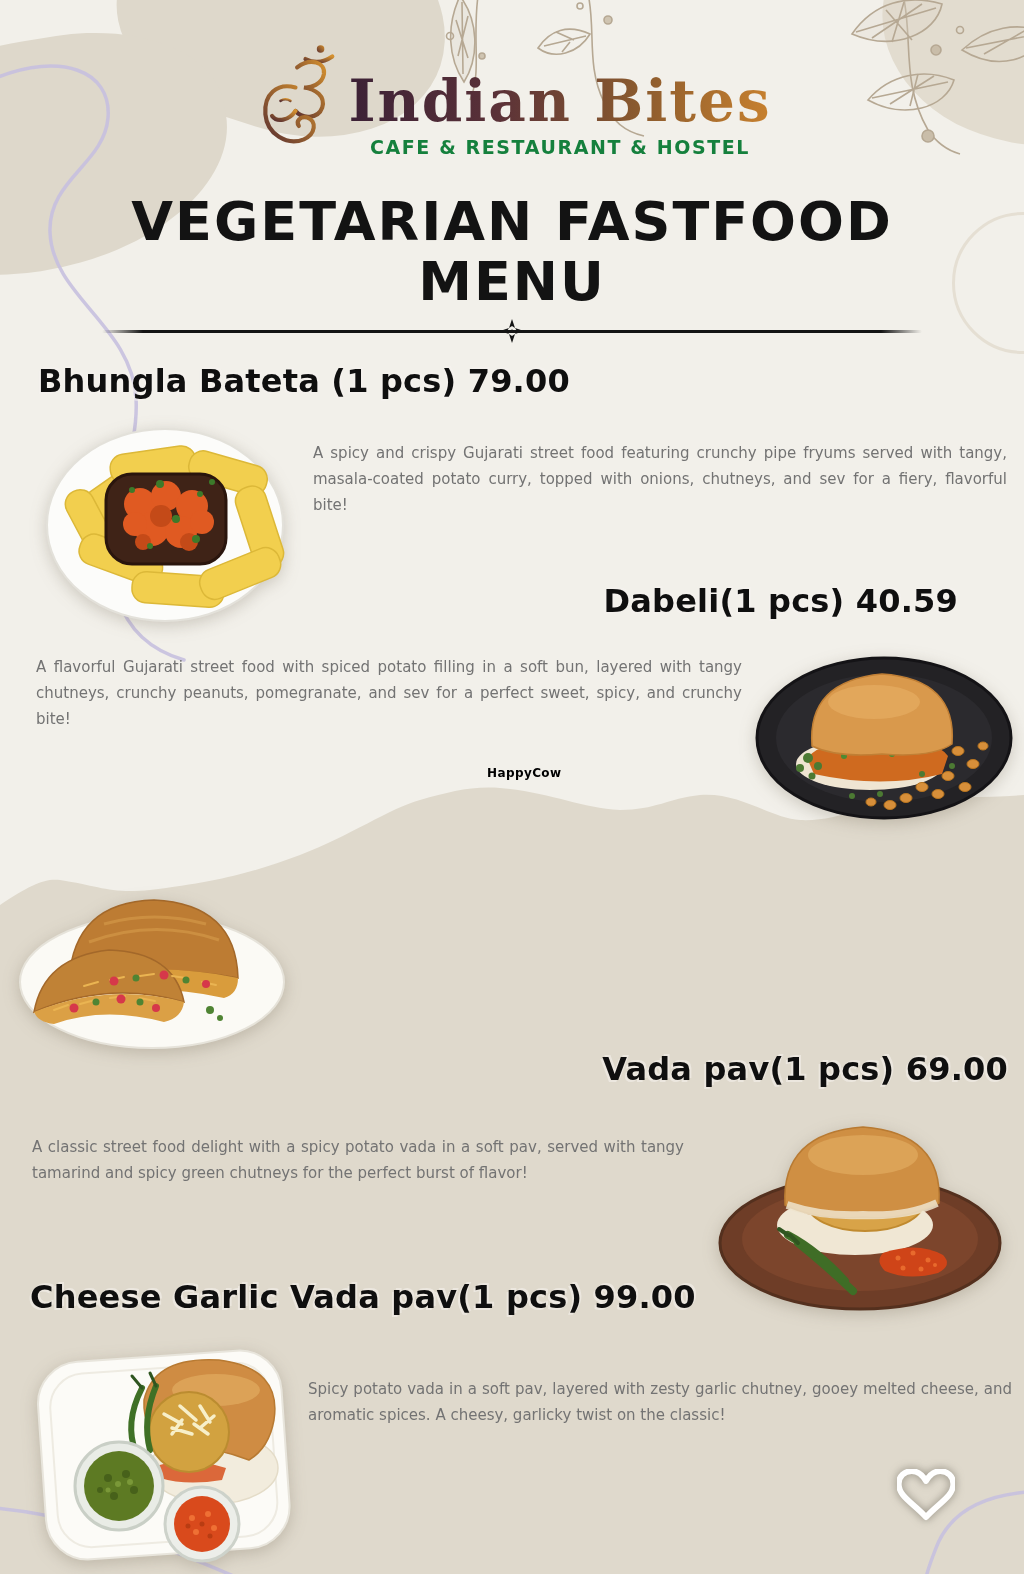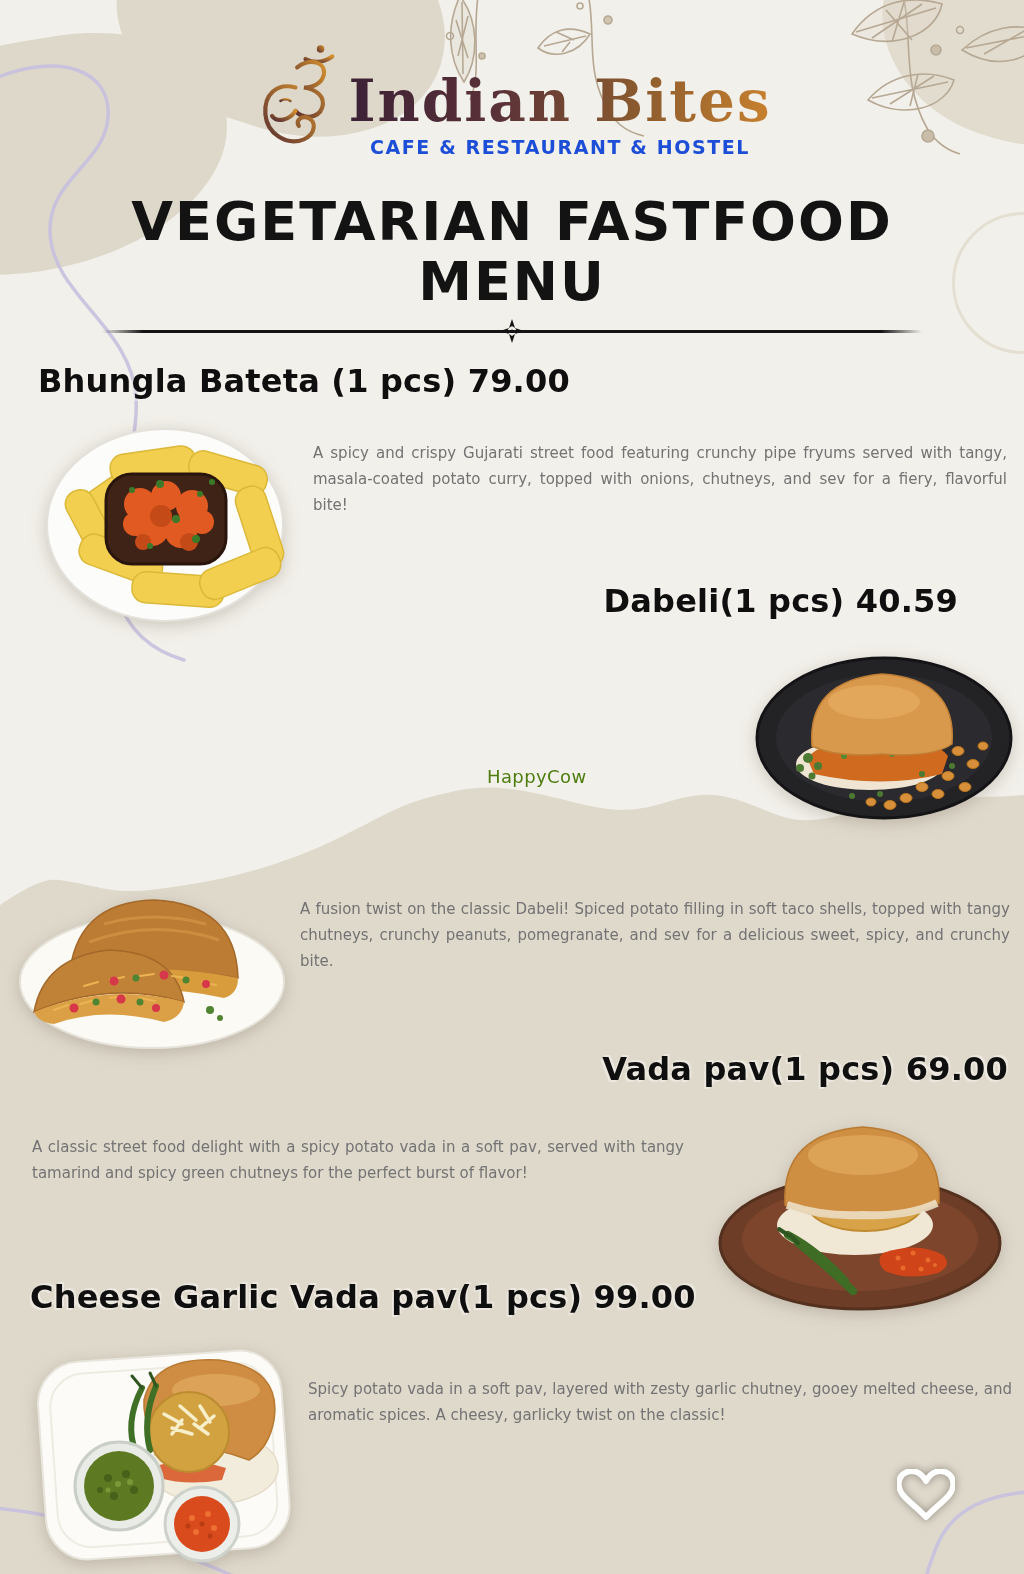--- a/index.html
+++ b/index.html
@@ -16,32 +16,32 @@
   .blob-tr{left:880px;top:-80px;width:270px;height:220px;border-radius:55% 45% 50% 60%;transform:rotate(14deg);background:#e2dccf;}
   .ring-right{position:absolute;left:952px;top:212px;width:136px;height:136px;border-radius:50%;border:3px solid #e5dfd3;z-index:0;}
   .white-accent{position:absolute;left:420px;top:872px;width:230px;height:74px;border-radius:50%;background:rgba(242,240,234,.95);transform:rotate(-8deg);z-index:0;}
   
   .logo-row{position:absolute;top:36px;left:0;width:100%;display:flex;justify-content:center;align-items:flex-end;gap:4px;z-index:2;}
   .brand{
     font-family:"DejaVu Serif",serif;font-weight:bold;font-size:58px;line-height:1;
     background:linear-gradient(90deg,#3c2136 0%,#5a3138 35%,#8a5a2e 68%,#c8812e 100%);
     -webkit-background-clip:text;background-clip:text;color:transparent;letter-spacing:2px;
   }
-  .tagline{font-size:19px;font-weight:bold;color:#1d4ed8;letter-spacing:1.6px;margin-top:6px;text-align:center;}
+  .tagline{font-size:19px;font-weight:bold;color:#15803d;letter-spacing:1.6px;margin-top:6px;text-align:center;}
   .menu-title{position:absolute;top:192px;left:0;width:100%;text-align:center;z-index:2;
     font-weight:bold;font-size:54px;letter-spacing:2px;color:#131313;line-height:1.12;}
   .divider{position:absolute;top:330px;left:102px;width:820px;height:3px;z-index:2;
     background:linear-gradient(to right,rgba(17,17,17,0),#141414 5%,#141414 95%,rgba(17,17,17,0));border-radius:2px;}
   .divider-orn{position:absolute;top:318px;left:499px;z-index:3;}
   .item-heading{position:absolute;z-index:2;font-weight:bold;font-size:32px;color:#0f0f0f;letter-spacing:.2px;white-space:nowrap;
     text-shadow:-2px 2px 0 rgba(245,243,238,.55), 2px -2px 0 rgba(245,243,238,.55);}
   .item-desc{position:absolute;z-index:2;font-size:15px;line-height:1.74;color:#737373;text-align:justify;}
   .photo{position:absolute;z-index:2;}
   .photo svg{filter:drop-shadow(0 4px 8px rgba(90,80,60,.25));}
-  .watermark{position:absolute;left:487px;top:766px;z-index:3;font-size:18px;font-weight:normal;color:#4d7c0f;letter-spacing:.4px;}
+  .watermark{position:absolute;left:487px;top:766px;z-index:3;font-size:12px;font-weight:bold;color:#000000;letter-spacing:.4px;}
   .heart-btn{position:absolute;left:897px;top:1469px;z-index:4;cursor:pointer;background:none;border:none;padding:0;}
   .heart-btn svg{filter:drop-shadow(0 0 4px rgba(70,65,55,.55));display:block;}
   .deco{z-index:1;}
 </style>
 </head>
 <body>
 
 <div class="canvas">
 
   <div class="blob blob-tl-a"></div>
@@ -172,20 +172,21 @@
         <circle cx="110" cy="122" r="3"></circle>
           <circle cx="156" cy="115" r="4"></circle>
           <circle cx="172" cy="58" r="3"></circle>
           <circle cx="92" cy="66" r="3"></circle>
       </g>
     </svg>
   </div>
   <div class="item-desc" style="left:313px;top:440px;width:694px;">A spicy and crispy Gujarati street food featuring crunchy pipe fryums served with tangy, masala-coated potato curry, topped with onions, chutneys, and sev for a fiery, flavorful bite!</div>
 
   <div class="item-heading" style="right:66px;top:582px;">Dabeli(1 pcs) 40.59</div>
+  <div class="item-desc" style="left:36px;top:654px;width:706px;">A flavorful Gujarati street food with spiced potato filling in a soft bun, layered with tangy chutneys, crunchy peanuts, pomegranate, and sev for a perfect sweet, spicy, and crunchy bite!</div>
   <div class="photo" style="left:752px;top:646px;">
     <svg width="264" height="180" viewBox="0 0 264 180">
       <ellipse cx="132" cy="92" rx="127" ry="80" fill="#232225" stroke="#141316" stroke-width="3"></ellipse>
       <ellipse cx="132" cy="92" rx="108" ry="64" fill="#2b2a2e"></ellipse>
       <ellipse cx="118" cy="118" rx="74" ry="26" fill="#efe5d2"></ellipse>
       <path d="M55,112 Q70,95 90,104 Q110,88 130,100 Q150,90 170,102 Q185,96 196,110 L190,128 Q130,143 62,128 Z" fill="#cf6a1f"></path>
       <g fill="#4d8a33">
           <circle cx="80" cy="102" r="3.5"></circle>
           <circle cx="104" cy="97" r="3.5"></circle>
           <circle cx="128" cy="99" r="3.5"></circle>
@@ -243,21 +244,20 @@
       <g fill="#4f8433">
           <circle cx="122" cy="96" r="3.5"></circle>
           <circle cx="172" cy="98" r="3.5"></circle>
           <circle cx="82" cy="120" r="3.5"></circle>
           <circle cx="126" cy="120" r="3.5"></circle>
           <circle cx="196" cy="128" r="4"></circle>
           <circle cx="206" cy="136" r="3"></circle>
         </g>
     </svg>
   </div>
-  <div class="item-desc" style="left:300px;top:896px;width:710px;">A fusion twist on the classic Dabeli! Spiced potato filling in soft taco shells, topped with tangy chutneys, crunchy peanuts, pomegranate, and sev for a delicious sweet, spicy, and crunchy bite.</div>
 
   <div class="item-heading" style="right:16px;top:1050px;">Vada pav(1 pcs) 69.00</div>
   <div class="item-desc" style="left:32px;top:1134px;width:652px;">A classic street food delight with a spicy potato vada in a soft pav, served with tangy tamarind and spicy green chutneys for the perfect burst of flavor!</div>
   <div class="photo" style="left:703px;top:1093px;">
     <svg width="314" height="224" viewBox="0 0 314 224">
       <ellipse cx="157" cy="150" rx="140" ry="66" fill="#6e3d27" stroke="#54301e" stroke-width="3"></ellipse>
       <ellipse cx="157" cy="146" rx="118" ry="52" fill="#7c452c"></ellipse>
       <ellipse cx="152" cy="132" rx="78" ry="30" fill="#f0e7d4"></ellipse>
       <ellipse cx="162" cy="110" rx="58" ry="28" fill="#d8a348" stroke="#c08a2f" stroke-width="2"></ellipse>
       <path d="M82,112 Q78,40 160,34 Q240,40 236,110 Q200,128 160,124 Q115,128 82,112 Z" fill="#cf8f43" stroke="#b87a32" stroke-width="1.5"></path>

